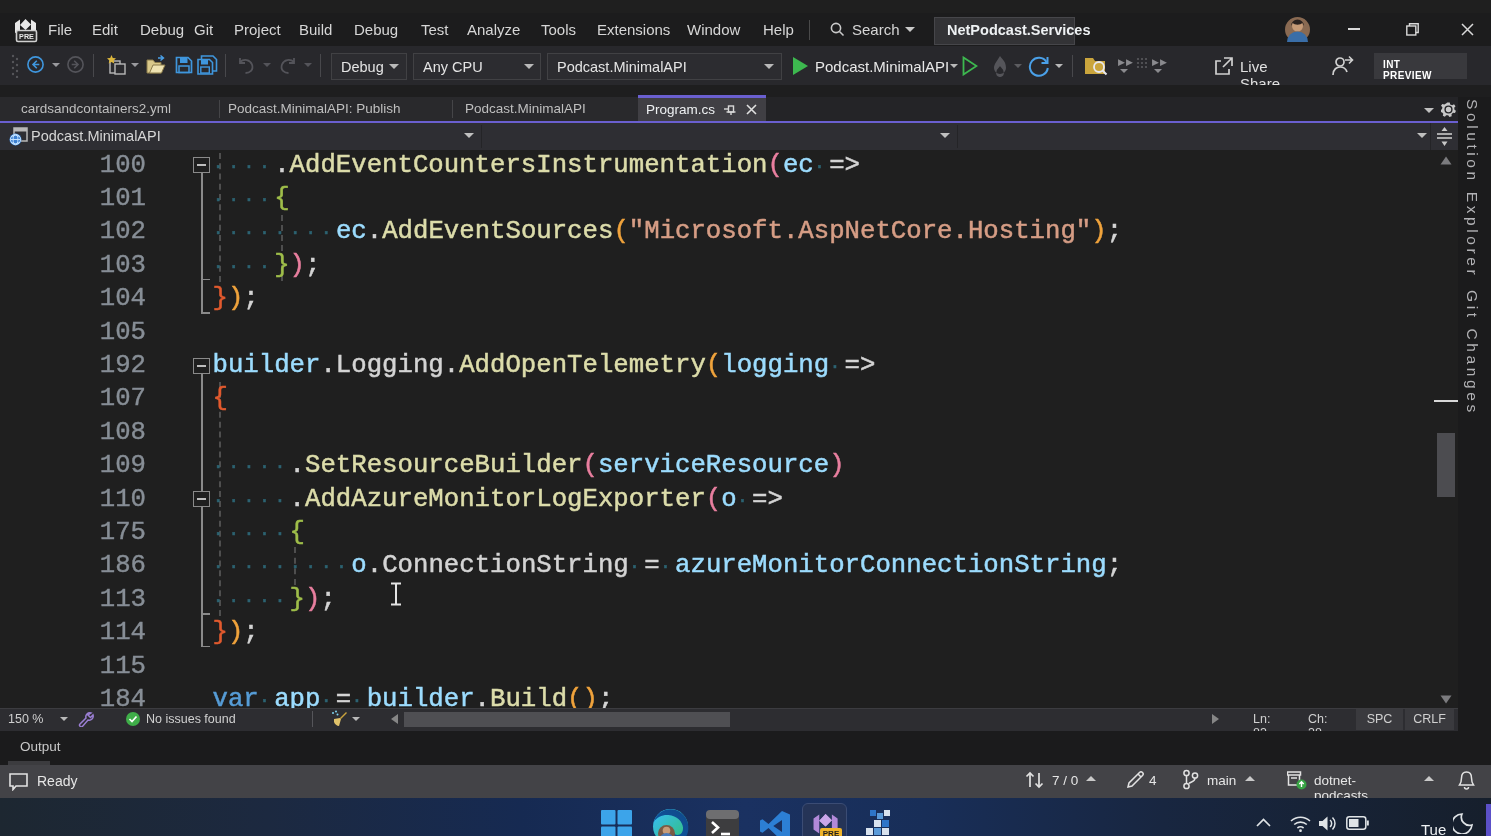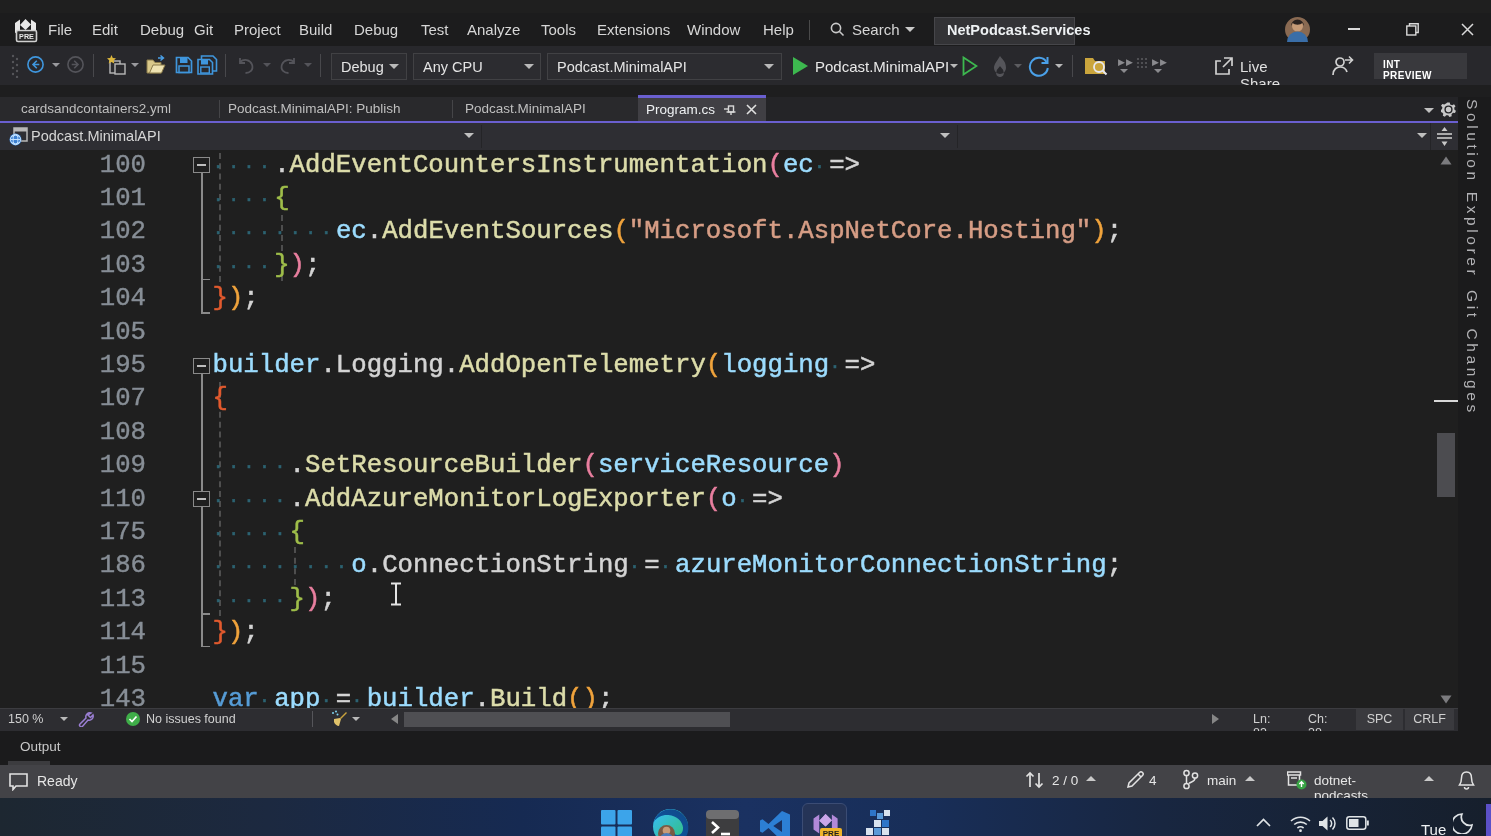--- a/index.html
+++ b/index.html
@@ -269,40 +269,40 @@
 <div class="ln" style="top:168.9px">101</div>
 <div class="cl" style="top:168.9px"><span class="dt">····</span><span style="color:#9FBE4A">{</span></div>
 <div class="ln" style="top:202.3px">102</div>
 <div class="cl" style="top:202.3px"><span class="dt">········</span><span style="color:#9CDCFE">ec</span><span style="color:#D4D4D4">.</span><span style="color:#DCDCAA">AddEventSources</span><span style="color:#F0A33C">(</span><span style="color:#D69D85">"Microsoft.AspNetCore.Hosting"</span><span style="color:#F0A33C">)</span><span style="color:#D4D4D4">;</span></div>
 <div class="ln" style="top:235.7px">103</div>
 <div class="cl" style="top:235.7px"><span class="dt">····</span><span style="color:#9FBE4A">}</span><span style="color:#E97F9F">)</span><span style="color:#D4D4D4">;</span></div>
 <div class="ln" style="top:269.1px">104</div>
 <div class="cl" style="top:269.1px"><span style="color:#E25A2E">}</span><span style="color:#F0A33C">)</span><span style="color:#D4D4D4">;</span></div>
 <div class="ln" style="top:302.5px">105</div>
 <div class="cl" style="top:302.5px"></div>
-<div class="ln" style="top:335.9px">195</div>
+<div class="ln" style="top:335.9px">192</div>
 <div class="cl" style="top:335.9px"><span style="color:#9CDCFE">builder</span><span style="color:#D4D4D4">.</span><span style="color:#D4D4D4">Logging</span><span style="color:#D4D4D4">.</span><span style="color:#DCDCAA">AddOpenTelemetry</span><span style="color:#F0A33C">(</span><span style="color:#9CDCFE">logging</span><span class="dt">·</span><span style="color:#D4D4D4">=&gt;</span></div>
 <div class="ln" style="top:369.3px">107</div>
 <div class="cl" style="top:369.3px"><span style="color:#E25A2E">{</span></div>
 <div class="ln" style="top:402.7px">108</div>
 <div class="ln" style="top:436.1px">109</div>
 <div class="cl" style="top:436.1px"><span class="dt">·····</span><span style="color:#D4D4D4">.</span><span style="color:#DCDCAA">SetResourceBuilder</span><span style="color:#E97F9F">(</span><span style="color:#9CDCFE">serviceResource</span><span style="color:#E97F9F">)</span></div>
 <div class="ln" style="top:469.5px">110</div>
 <div class="cl" style="top:469.5px"><span class="dt">·····</span><span style="color:#D4D4D4">.</span><span style="color:#DCDCAA">AddAzureMonitorLogExporter</span><span style="color:#E97F9F">(</span><span style="color:#9CDCFE">o</span><span class="dt">·</span><span style="color:#D4D4D4">=&gt;</span></div>
 <div class="ln" style="top:502.9px">175</div>
 <div class="cl" style="top:502.9px"><span class="dt">·····</span><span style="color:#9FBE4A">{</span></div>
 <div class="ln" style="top:536.3px">186</div>
 <div class="cl" style="top:536.3px"><span class="dt">·········</span><span style="color:#9CDCFE">o</span><span style="color:#D4D4D4">.</span><span style="color:#D4D4D4">ConnectionString</span><span class="dt">·</span><span style="color:#D4D4D4">=</span><span class="dt">·</span><span style="color:#9CDCFE">azureMonitorConnectionString</span><span style="color:#D4D4D4">;</span></div>
 <div class="ln" style="top:569.7px">113</div>
 <div class="cl" style="top:569.7px"><span class="dt">·····</span><span style="color:#9FBE4A">}</span><span style="color:#E97F9F">)</span><span style="color:#D4D4D4">;</span></div>
 <div class="ln" style="top:603.1px">114</div>
 <div class="cl" style="top:603.1px"><span style="color:#E25A2E">}</span><span style="color:#F0A33C">)</span><span style="color:#D4D4D4">;</span></div>
 <div class="ln" style="top:636.5px">115</div>
 <div class="cl" style="top:636.5px"></div>
-<div class="ln" style="top:669.9px">143</div>
+<div class="ln" style="top:669.9px">184</div>
 <div class="cl" style="top:669.9px"><span style="color:#569CD6">var</span><span class="dt">·</span><span style="color:#9CDCFE">app</span><span class="dt">·</span><span style="color:#D4D4D4">=</span><span class="dt">·</span><span style="color:#9CDCFE">builder</span><span style="color:#D4D4D4">.</span><span style="color:#DCDCAA">Build</span><span style="color:#F0A33C">(</span><span style="color:#F0A33C">)</span><span style="color:#D4D4D4">;</span></div>
 <div class="oline" style="left:201px;top:160px;width:1.5px;height:140px"></div>
 <div class="oline" style="left:201px;top:265.5px;width:9px;height:1.5px"></div>
 <div class="oline" style="left:201px;top:299px;width:9px;height:1.5px"></div>
 <div class="obox" style="top:144px"></div>
 <div class="oline" style="left:201px;top:361px;width:1.5px;height:273px"></div>
 <div class="oline" style="left:201px;top:600px;width:9px;height:1.5px"></div>
 <div class="oline" style="left:201px;top:632.5px;width:9px;height:1.5px"></div>
 <div class="obox" style="top:345px"></div>
 <div class="obox" style="top:478px"></div>
@@ -364,21 +364,21 @@
     </svg>
 <span class="abs" style="left:37px;top:760px;font-size:14px;color:#e6e6e6">Ready</span>
 <svg class="abs" style="left:1025px;top:758px" width="20" height="18" viewBox="0 0 20 18">
       <g stroke="#e2e2e2" stroke-width="1.7" fill="none">
         <line x1="5" y1="2" x2="5" y2="16"></line>
         <path d="M1.5 5.5 L5 2 L8.5 5.5"></path>
         <line x1="14" y1="2" x2="14" y2="16"></line>
         <path d="M10.5 12.5 L14 16 L17.5 12.5"></path>
       </g>
     </svg>
-<span class="abs" style="left:1052px;top:760px;font-size:13.5px;color:#e6e6e6">2 / 0</span>
+<span class="abs" style="left:1052px;top:760px;font-size:13.5px;color:#e6e6e6">7 / 0</span>
 <div class="caret" style="left:1086px;top:763px;border-top:none;border-bottom:5px solid #c9c9c9"></div>
 <svg class="abs" style="left:1126px;top:757px" width="19" height="19" viewBox="0 0 19 19">
       <path d="M2 17 L3 13 L13.5 2.5 A1.8 1.8 0 0 1 16.5 5.5 L6 16 Z M12 4 L15 7" fill="none" stroke="#e2e2e2" stroke-width="1.5"></path>
     </svg>
 <span class="abs" style="left:1149px;top:760px;font-size:13.5px;color:#e6e6e6">4</span>
 <svg class="abs" style="left:1182px;top:756px" width="17" height="21" viewBox="0 0 17 21">
       <g stroke="#e2e2e2" stroke-width="1.5" fill="none">
         <circle cx="4.5" cy="4" r="2.6"></circle>
         <circle cx="4.5" cy="17" r="2.6"></circle>
         <circle cx="13" cy="6.5" r="2.6"></circle>

